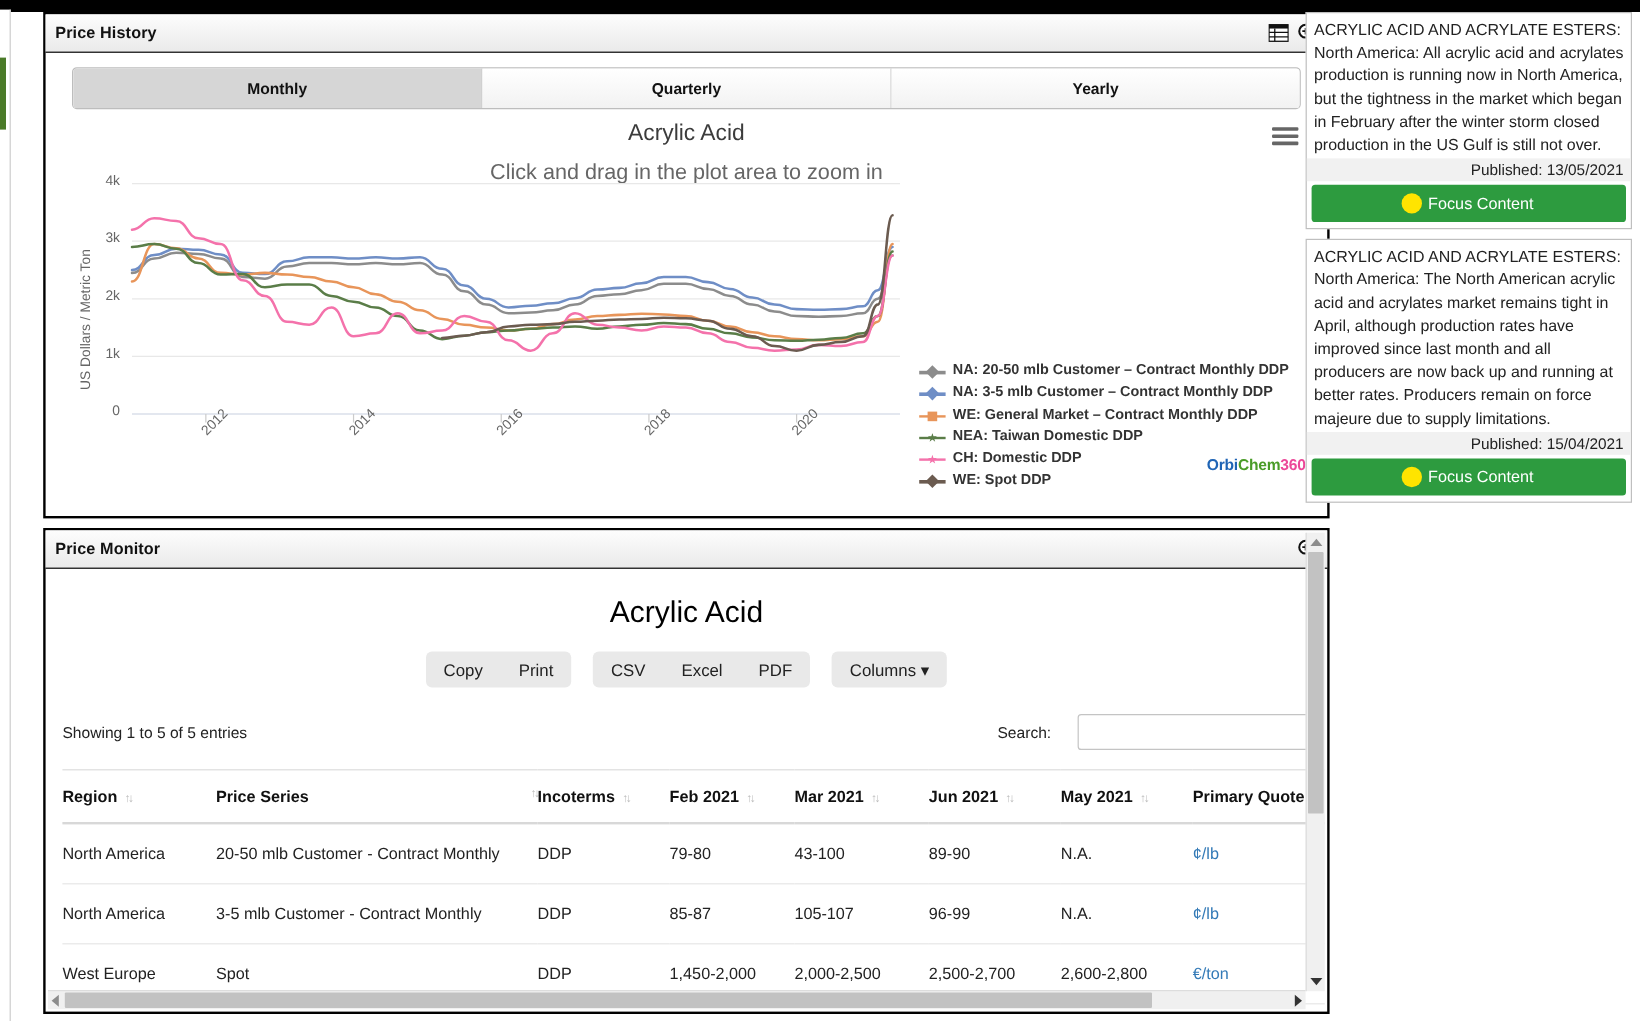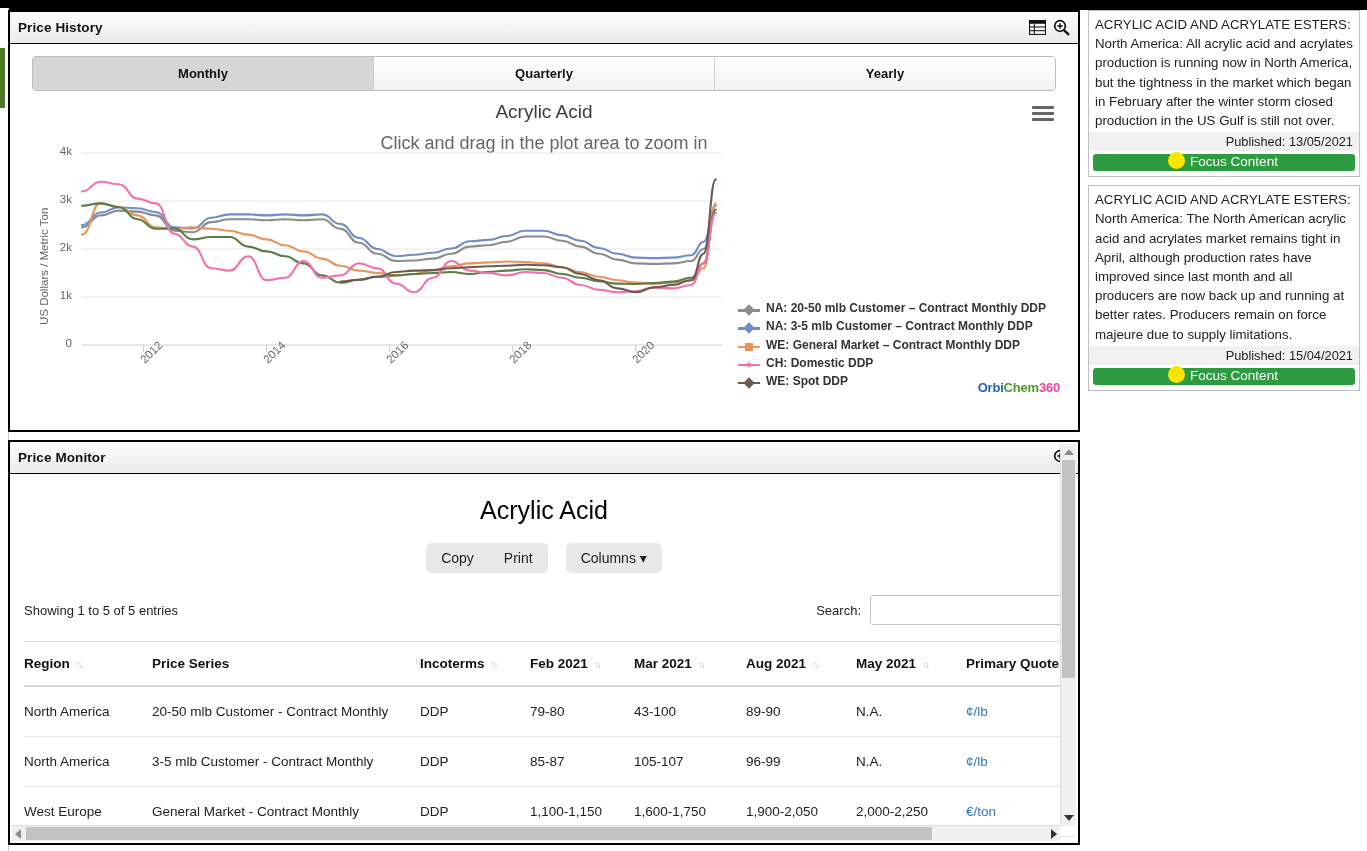--- a/index.html
+++ b/index.html
@@ -13,20 +13,21 @@
 
   
   .top-strip { position:absolute; left:0; top:0; width:1367px; height:10px; background:#000; }
   .left-green { position:absolute; left:0; top:48px; width:5px; height:60px; background:#4a7a28; }
   .left-rail { position:absolute; left:0; top:8px; width:8px; height:843px; background:#fff; border-right:1px solid #ccc;}
 
   
   .panel {
     position:absolute; background:#fff; border:2px solid #000;
     box-sizing:border-box;
+    margin-left:28px;
   }
   #price-history { left:8px; top:10px; width:1072px; height:422px; }
   .panel-head {
     height:32px; background: linear-gradient(#fdfdfd,#eaeaea);
     border-bottom:1px solid #000; display:flex; align-items:center;
     padding:0 8px; box-sizing:border-box;
   }
   .panel-title { font-size:13.5px; font-weight:bold; color:#111; letter-spacing:.1px; }
   .panel-head-icons { margin-left:auto; display:flex; gap:7px; align-items:center; }
   .hicon { width:17px; height:17px; display:block; cursor:pointer; }
@@ -72,21 +73,21 @@
   .pm-body { position:relative; height:371px; overflow:hidden; }
   .pm-title { text-align:center; font-size:25px; color:#000; margin-top:22px; font-weight:400;}
   .btn-row { display:flex; justify-content:center; gap:18px; margin-top:18px; }
   .btn-group { background:#e9e9e9; border-radius:5px; display:flex; }
   .dt-btn {
     font-size:14px; color:#222; padding:7px 15px; cursor:pointer; background:transparent;
     border:none; font-family:"Liberation Sans", sans-serif;
   }
   .info-row { display:flex; align-items:center; margin:22px 14px 0 14px; }
   .showing { font-size:13px; color:#222; }
-  .search-wrap { margin-left:auto; display:flex; align-items:center; gap:9px; }
+  .search-wrap { margin-left:auto; display:flex; align-items:center; gap:22px; }
   .search-label { font-size:13px; color:#222; }
   .search-input { width:188px; height:26px; border:1px solid #c4c4c4; border-radius:3px; }
 
   table { width:1040px; border-collapse:collapse; margin:16px 14px 0 14px; table-layout:fixed; }
   thead th {
     font-size:13.5px; font-weight:bold; color:#111; text-align:left;
     padding:14px 0 14px 0; border-bottom:2px solid #d8d8d8; border-top:1px solid #ddd;
     position:relative; cursor:pointer; white-space:nowrap;
   }
   .sorticon { color:#bbb; font-size:10px; margin-left:6px; letter-spacing:-2px;}
@@ -104,22 +105,22 @@
   .arr-l, .arr-r { position:absolute; top:3px; width:0;height:0; border-top:5px solid transparent; border-bottom:5px solid transparent;}
   .arr-l { left:3px; border-right:6px solid #8c8c8c; }
   .arr-r { right:3px; border-left:6px solid #333; }
 
   
   .news-side { position:absolute; left:1088px; top:10px; width:272px; }
   .news-card { border:1px solid #bfbfbf; background:#fff; margin-bottom:8px; padding:0; }
   .news-text { font-size:13.3px; line-height:19.2px; color:#222; padding:4px 6px 2px 6px; }
   .news-pub { background:#f1f1f1; text-align:right; font-size:12.8px; color:#222; padding:2px 6px; }
   .focus-btn {
-    display:flex; justify-content:center; gap:7px;
-    background:#2d9b3f; color:#fff; font-size:13.5px; height:17px; margin:3px 4px 5px 4px;
+    display:flex; align-items:center; justify-content:center; gap:7px;
+    background:#2d9b3f; color:#fff; font-size:13.5px; height:31px; margin:3px 4px 5px 4px;
     border-radius:3px; cursor:pointer;
   }
   .sun { width:13px; height:13px; background:#ffe400; border-radius:50%;
          box-shadow:0 0 0 2px #ffe400; position:relative; }
 </style>
 </head>
 <body>
 
 <div class="screen">
   <div class="top-strip"></div>
@@ -214,20 +215,27 @@
           </div>
           <div class="legend-row">
             <span class="legend-mark">
               <span class="bar" style="background: rgb(232, 149, 90);"></span>
               <span class="sym" style="background: rgb(232, 149, 90);"></span>
             </span>
             <span class="legend-text">WE: General Market – Contract Monthly DDP</span>
           </div>
           <div class="legend-row">
             <span class="legend-mark">
+              <span class="bar" style="background: rgb(90, 125, 72);"></span>
+              <span class="sym" style="background: rgb(90, 125, 72); clip-path: polygon(50% 0px, 61% 35%, 98% 35%, 68% 57%, 79% 91%, 50% 70%, 21% 91%, 32% 57%, 2% 35%, 39% 35%);"></span>
+            </span>
+            <span class="legend-text">NEA: Taiwan Domestic DDP</span>
+          </div>
+          <div class="legend-row">
+            <span class="legend-mark">
               <span class="bar" style="background: rgb(244, 114, 171);"></span>
               <span class="sym" style="background: rgb(244, 114, 171); clip-path: polygon(50% 0px, 61% 35%, 98% 35%, 68% 57%, 79% 91%, 50% 70%, 21% 91%, 32% 57%, 2% 35%, 39% 35%);"></span>
             </span>
             <span class="legend-text">CH: Domestic DDP</span>
           </div>
           <div class="legend-row">
             <span class="legend-mark">
               <span class="bar" style="background: rgb(107, 91, 80);"></span>
               <span class="sym" style="background: rgb(107, 91, 80); transform: rotate(45deg);"></span>
             </span>
@@ -254,20 +262,25 @@
       </div>
     </div>
 
     <div class="pm-body">
       <div class="pm-title">Acrylic Acid</div>
 
       <div class="btn-row">
         <div class="btn-group">
           <button class="dt-btn">Copy</button>
           <button class="dt-btn">Print</button>
+        </div>
+        <div class="btn-group">
+          <button class="dt-btn">CSV</button>
+          <button class="dt-btn">Excel</button>
+          <button class="dt-btn">PDF</button>
         </div>
         <div class="btn-group">
           <button class="dt-btn">Columns ▾</button>
         </div>
       </div>
 
       <div class="info-row">
         <div class="showing">Showing 1 to 5 of 5 entries</div>
         <div class="search-wrap">
           <span class="search-label">Search:</span>
@@ -286,21 +299,21 @@
           <col style="width:110px">
             <col style="width:110px">
         </colgroup>
         <thead>
           <tr>
             <th><span>Region</span><span class="sorticon">↑↓</span></th>
             <th><span>Price Series</span><span class="sorticon" style="float:right">↑↓</span></th>
             <th><span>Incoterms</span><span class="sorticon">↑↓</span></th>
             <th><span>Feb 2021</span><span class="sorticon">↑↓</span></th>
             <th><span>Mar 2021</span><span class="sorticon">↑↓</span></th>
-            <th><span>Aug 2021</span><span class="sorticon">↑↓</span></th>
+            <th><span>Jun 2021</span><span class="sorticon">↑↓</span></th>
             <th><span>May 2021</span><span class="sorticon">↑↓</span></th>
             <th><span>Primary Quote</span></th>
           </tr>
         </thead>
         <tbody id="tbody">
             <tr>
               <td>North America</td>
               <td>20-50 mlb Customer - Contract Monthly</td>
               <td>DDP</td>
               <td>79-80</td>
@@ -314,30 +327,20 @@
               <td>3-5 mlb Customer - Contract Monthly</td>
               <td>DDP</td>
               <td>85-87</td>
               <td>105-107</td>
               <td>96-99</td>
               <td>N.A.</td>
               <td class="quote-link">¢/lb</td>
             </tr>
             <tr>
               <td>West Europe</td>
-              <td>General Market - Contract Monthly</td>
-              <td>DDP</td>
-              <td>1,100-1,150</td>
-              <td>1,600-1,750</td>
-              <td>1,900-2,050</td>
-              <td>2,000-2,250</td>
-              <td class="quote-link">€/ton</td>
-            </tr>
-            <tr>
-              <td>West Europe</td>
               <td>Spot</td>
               <td>DDP</td>
               <td>1,450-2,000</td>
               <td>2,000-2,500</td>
               <td>2,500-2,700</td>
               <td>2,600-2,800</td>
               <td class="quote-link">€/ton</td>
             </tr>
           </tbody>
       </table>

